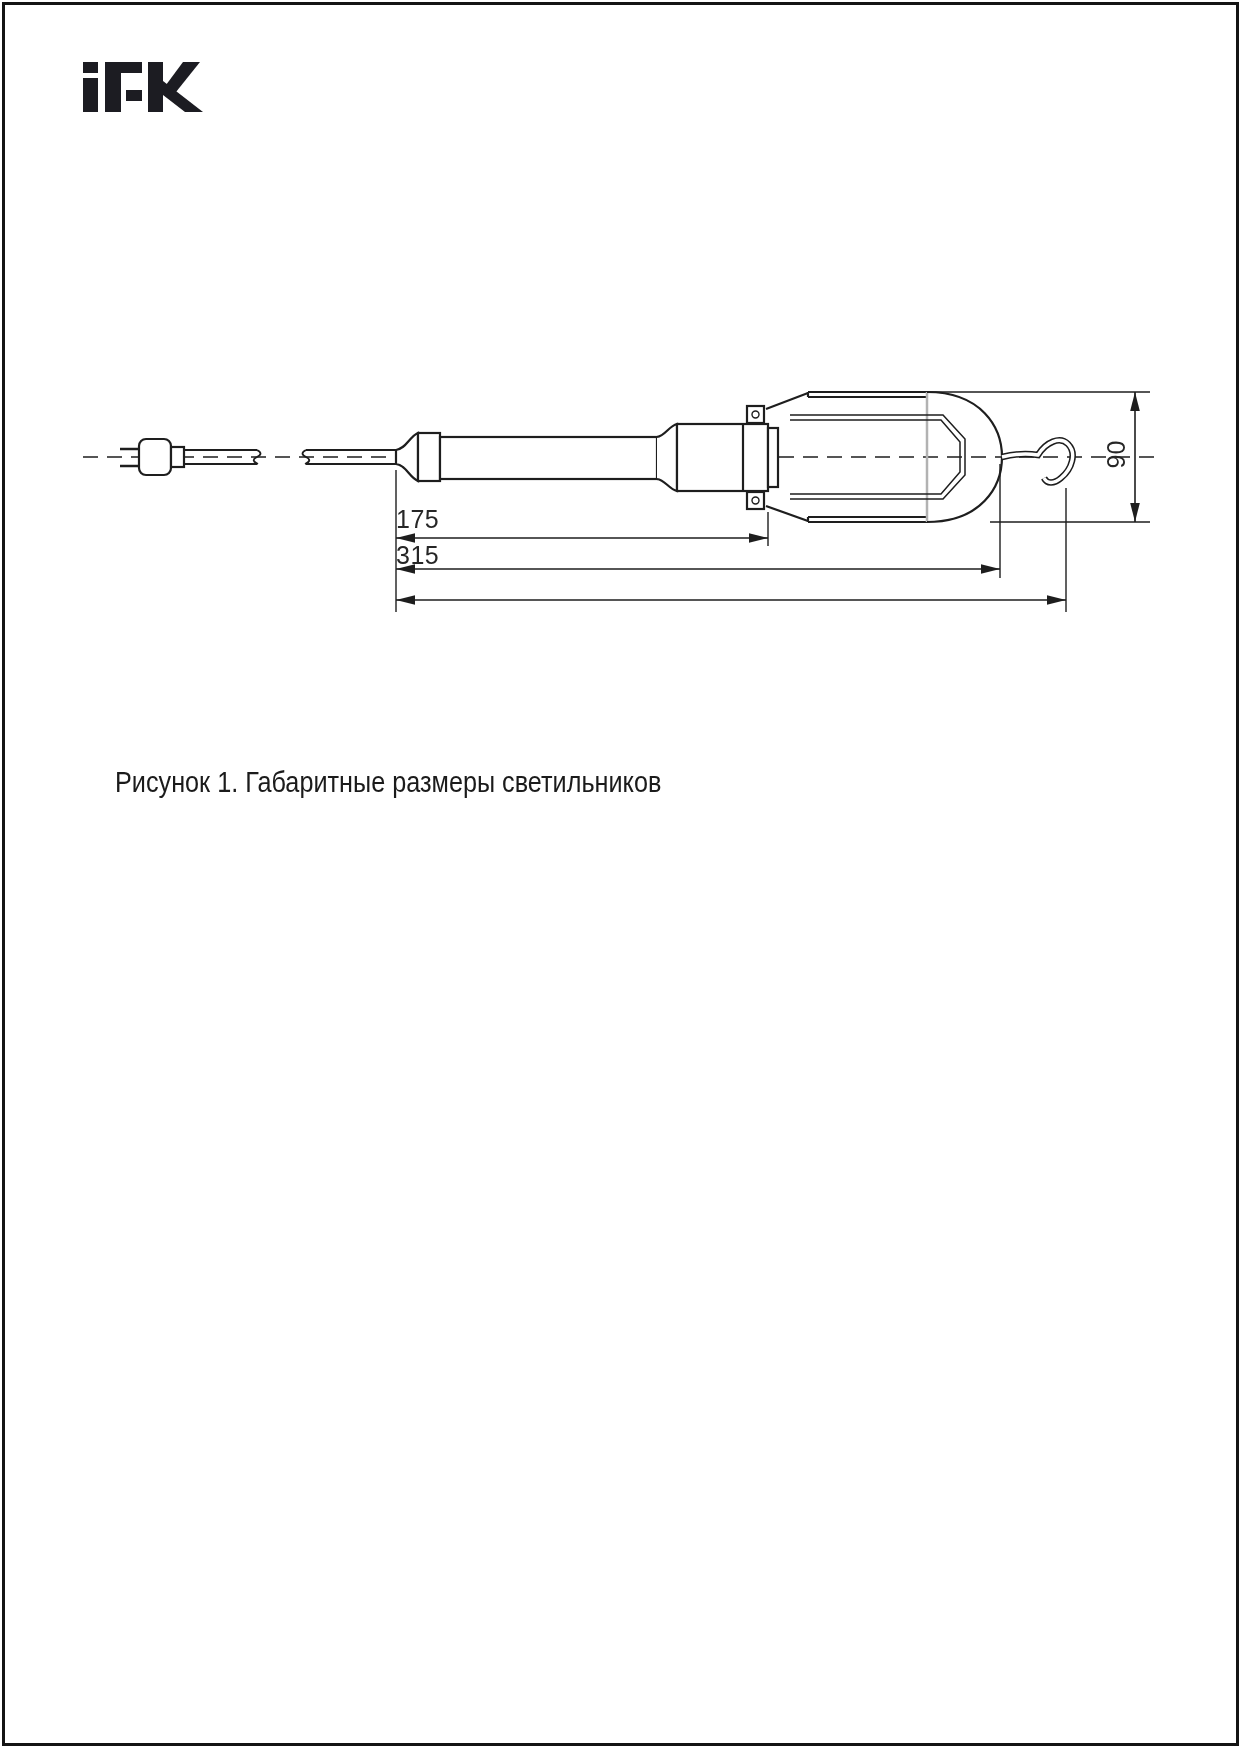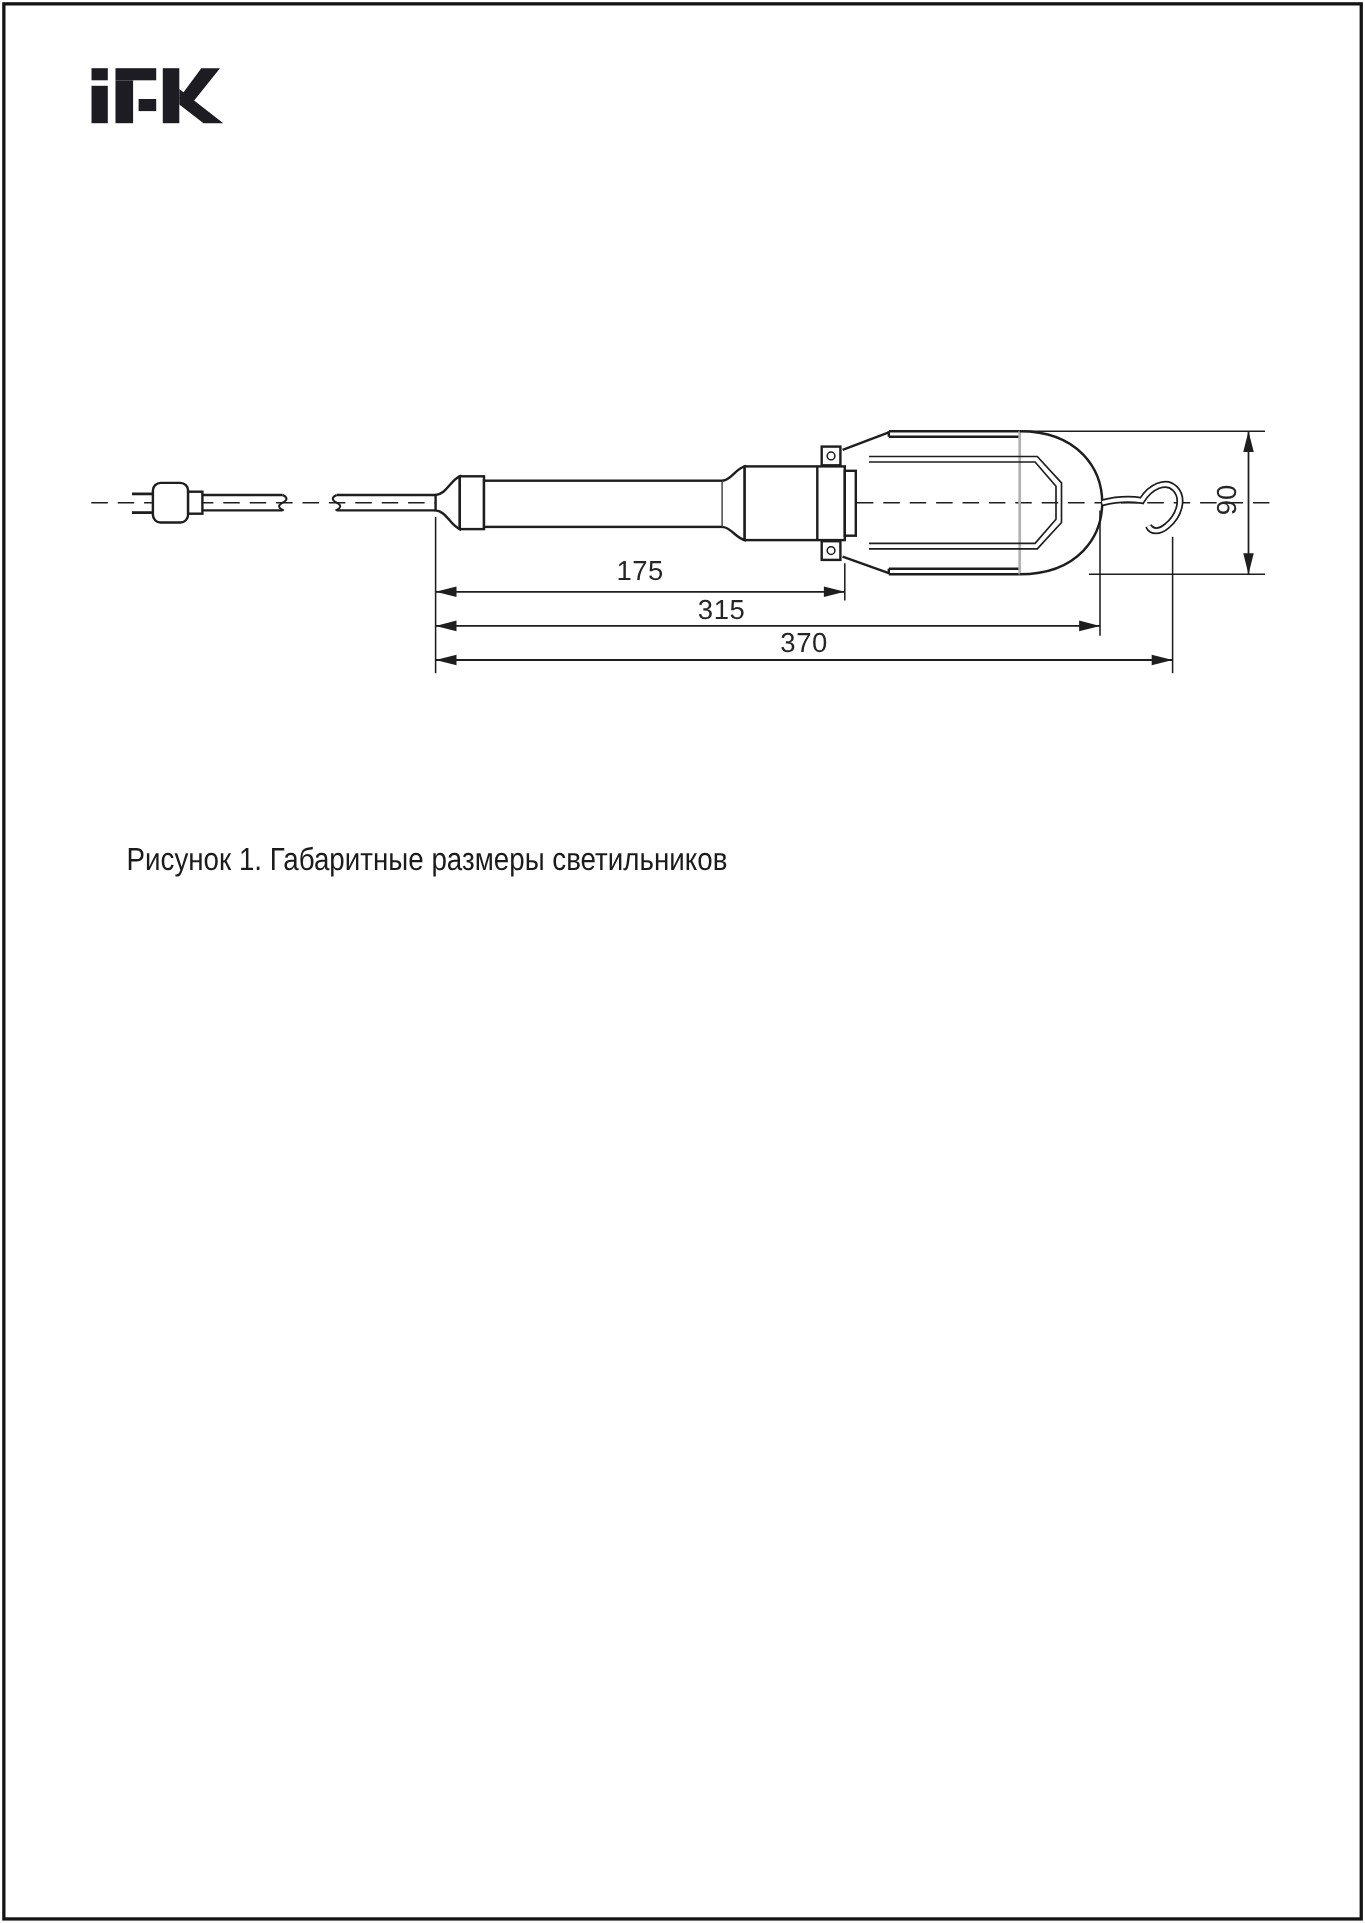--- a/index.html
+++ b/index.html
@@ -13,21 +13,21 @@
   .page-border{
     position:absolute;left:2px;top:2px;right:2px;bottom:2px;
     border:3px solid #141414;
     pointer-events:none;
   }
   .drawing-svg{position:absolute;left:0;top:0;}
   .dim-label{
     position:absolute;
     font-size:25px;
     color:#262626;
-    text-align:center;
+    text-align:left;
     letter-spacing:0.5px;
     line-height:1;
     white-space:nowrap;
   }
   .dim-label-vertical{
     position:absolute;
     font-size:25px;
     color:#262626;
     line-height:1;
     white-space:nowrap;
@@ -170,19 +170,18 @@
       <line x1="1135" y1="392" x2="1135" y2="522"></line>
       <polygon points="1135,392 1130.2,411 1139.8,411" fill="#1e1e1e" stroke="none"></polygon>
       <polygon points="1135,522 1130.2,503 1139.8,503" fill="#1e1e1e" stroke="none"></polygon>
     </g>
   </svg>
 
   <span class="dim-label" style="left:396px;width:372px;top:507px;">175</span>
 
   <span class="dim-label" style="left:396px;width:520px;top:543px;">315</span>
 
-  <span class="dim-label" style="left:396px;width:670px;top:573px;">370</span>
 
   <span class="dim-label-vertical" style="left:1090px;top:442px;width:52px;text-align:center;">90</span>
 
   <div class="figure-caption">Рисунок 1. Габаритные размеры светильников</div>
 
 </div>
 
 </body></html>

